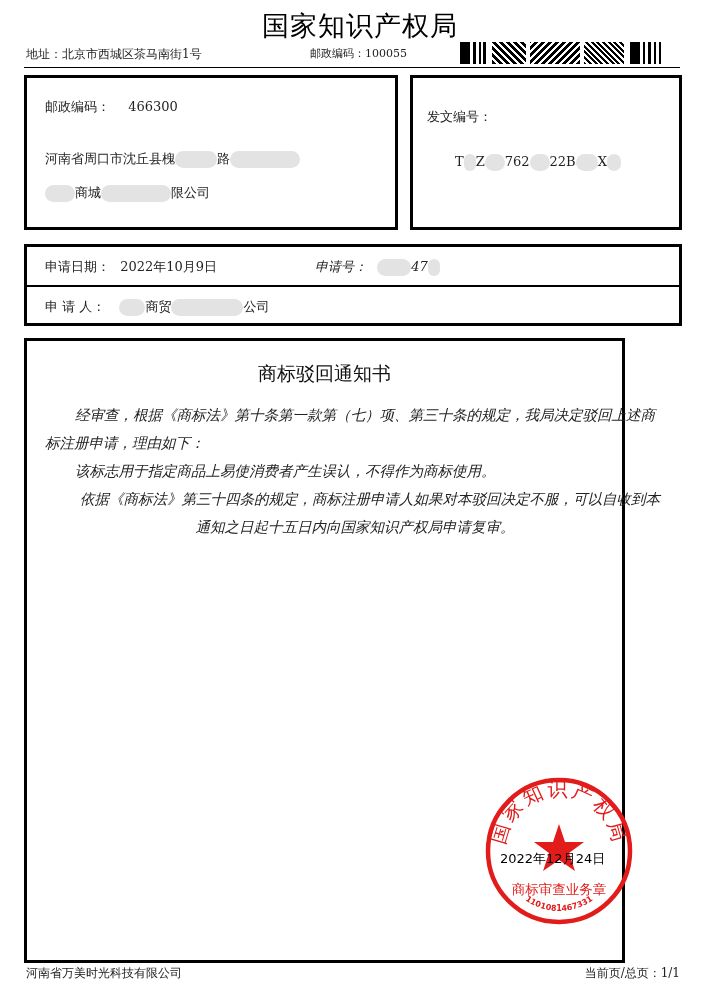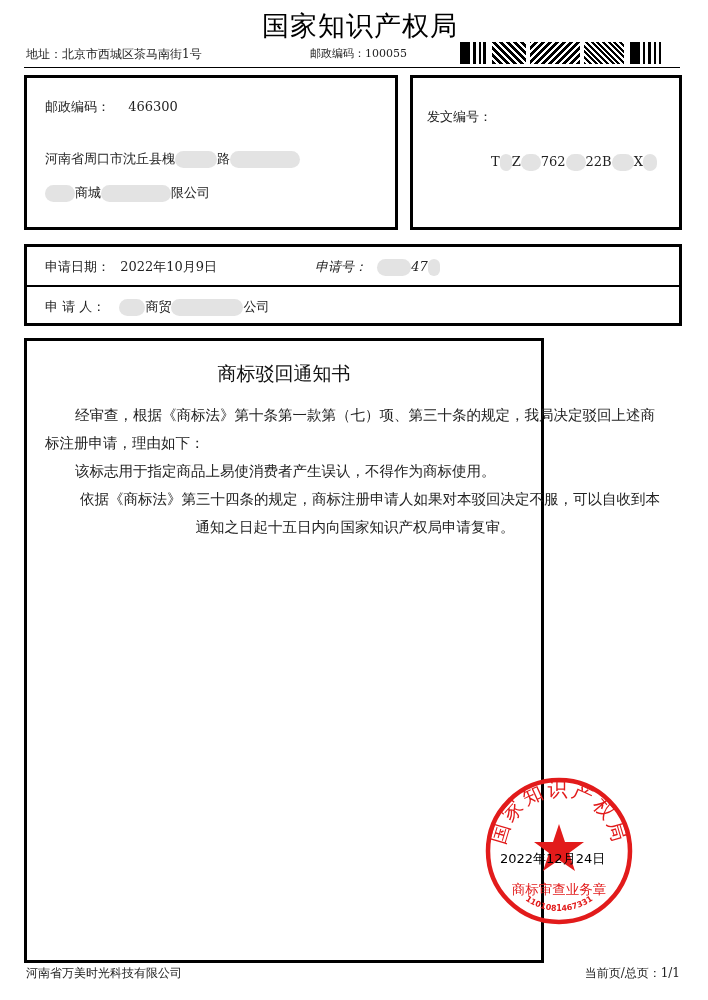--- a/index.html
+++ b/index.html
@@ -16,36 +16,36 @@
     .addr { left: 26px; top: 46px; font-size: 12px; color: #222; }
     .postcode-top { left: 310px; top: 46px; font-size: 11px; color: #222; }
     .header-rule { left: 24px; top: 67px; width: 656px; height: 1px; background: #000; }
     .barcode { left: 460px; top: 42px; width: 218px; height: 22px; display: flex; align-items: stretch; gap: 0; }
     .barcode span { display: block; background: #000; height: 100%; }
 
     .box { border: 3px solid #000; box-sizing: border-box; }
     .box-left { left: 24px; top: 75px; width: 374px; height: 155px; }
     .box-right { left: 410px; top: 75px; width: 272px; height: 155px; }
     .box-app { left: 24px; top: 244px; width: 658px; height: 82px; }
-    .box-main { left: 24px; top: 338px; width: 520px; height: 625px; }
+    .box-main { left: 24px; top: 338px; width: 601px; height: 625px; }
 
     .txt { font-size: 13px; color: #222; white-space: nowrap; }
     .redact {
       display: inline-block; height: 17px; background: #e3e3e3; border-radius: 9px;
       vertical-align: middle;
     }
 
     .row-divider { position: absolute; left: 0; right: 0; top: 38px; height: 2px; background: #000; }
 
     .notice-title {
       left: 0; right: 0; top: 20px; text-align: center; font-size: 19px; color: #111;
       font-family: "DejaVu Sans", "Liberation Sans", sans-serif;
     }
     .para { font-size: 14.5px; line-height: 28px; color: #222; position: absolute; left: 18px; width: 620px; }
-    .indent { text-indent: 30px; }
+    .indent { text-indent: 30px; font-style: italic; }
 
     .stamp { left: 484px; top: 776px; width: 150px; height: 150px; }
     .stamp-date { left: 500px; top: 850px; font-size: 13px; color: #000; font-family: "DejaVu Sans", "Liberation Sans", sans-serif; }
 
     .footer-left { left: 26px; top: 965px; font-size: 12px; color: #222; }
     .footer-right { right: 28px; top: 965px; font-size: 12px; color: #222; }
   </style>
 </head>
 <body>
 
@@ -76,21 +76,21 @@
   <div class="abs txt" style="left:18px;top:72px;">
     <span>河南省周口市沈丘县槐</span><span class="redact" style="width:42px"></span><span>路</span><span class="redact" style="width:70px"></span>
   </div>
   <div class="abs txt" style="left:18px;top:106px;">
     <span class="redact" style="width:30px"></span><span>商城</span><span class="redact" style="width:70px"></span><span>限公司</span>
   </div>
 </div>
 
 <div class="abs box box-right">
   <div class="abs txt" style="left:14px;top:30px;">发文编号：</div>
-  <div class="abs txt" style="left:42px;top:76px;margin-left:36px;">
+  <div class="abs txt" style="left:42px;top:76px;">
     <span>T</span><span class="redact" style="width:12px"></span><span>Z</span><span class="redact" style="width:20px"></span><span>762</span><span class="redact" style="width:20px"></span><span>22B</span><span class="redact" style="width:22px"></span><span>X</span><span class="redact" style="width:14px"></span>
   </div>
 </div>
 
 <div class="abs box box-app">
   <div class="abs txt" style="left:18px;top:11px;">
     <span>申请日期：</span>
     <span style="margin-left:6px">2022年10月9日</span>
   </div>
   <div class="abs txt" style="left:288px;top:11px;font-style:italic;">

